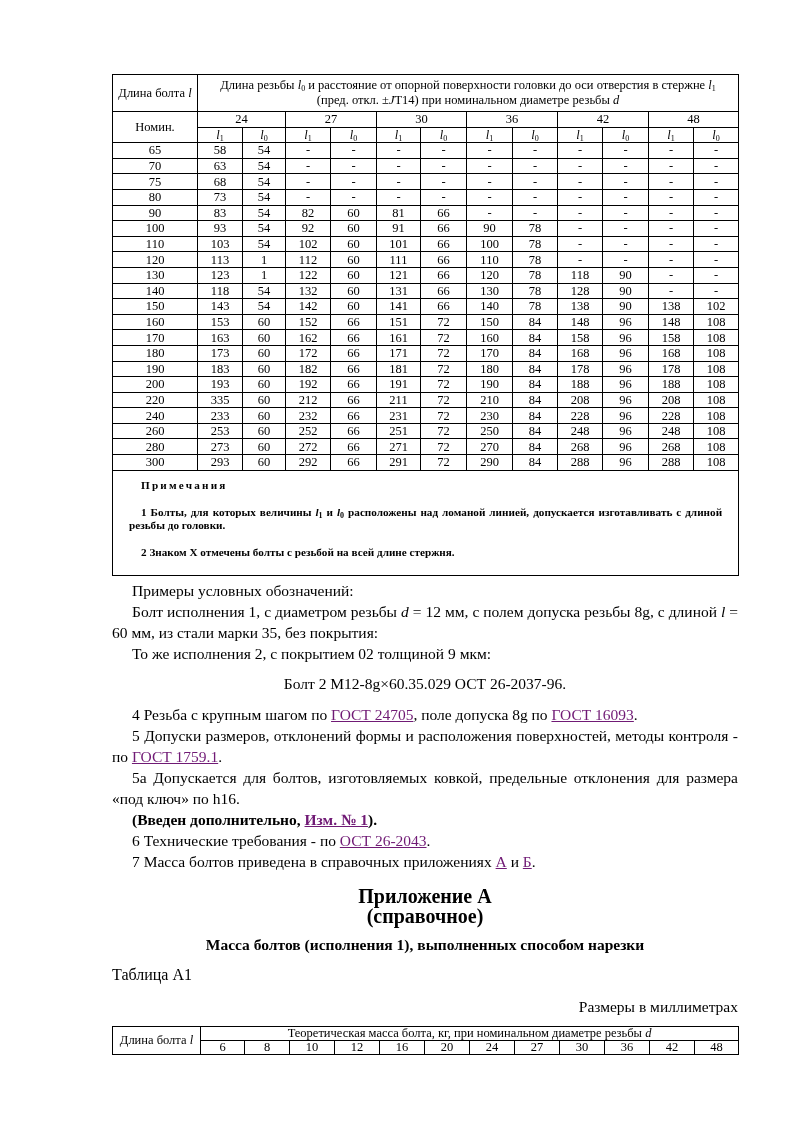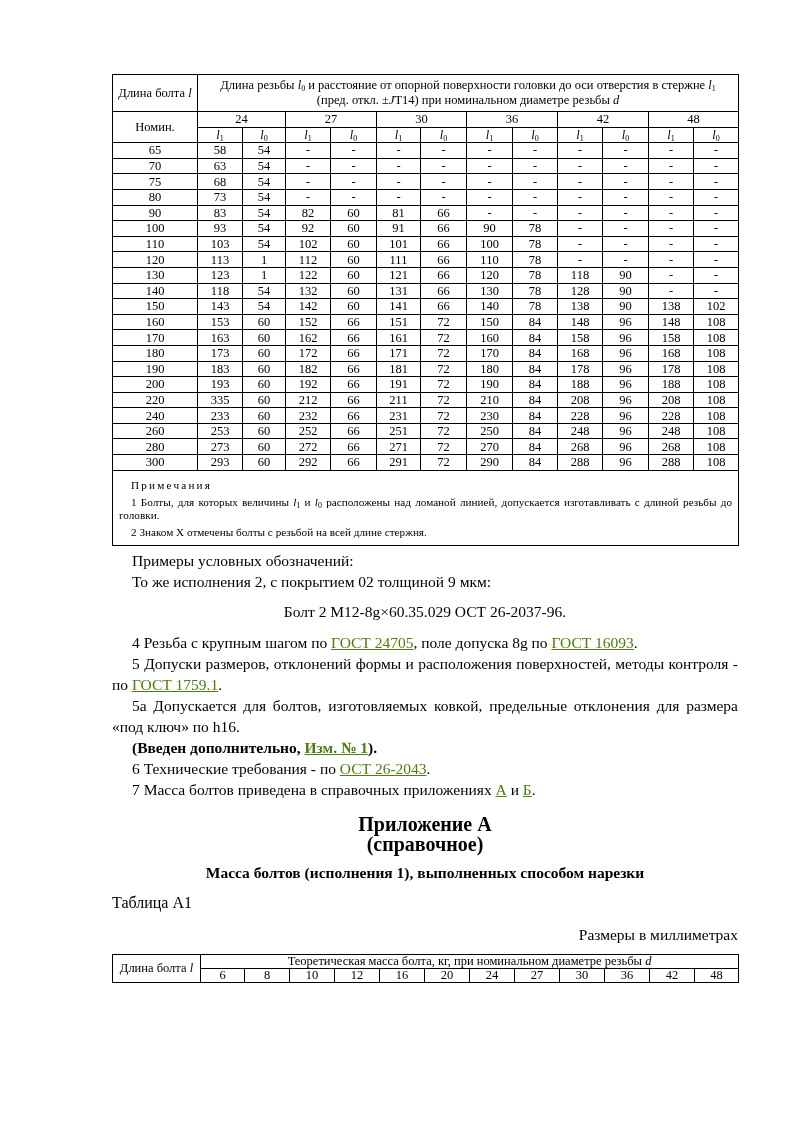--- a/index.html
+++ b/index.html
@@ -8,27 +8,27 @@
   .page { position: absolute; left: 112px; top: 74px; width: 626px; }
   table { border-collapse: collapse; width: 626px; table-layout: fixed; }
   td, th { border: 1px solid #000; padding: 0; text-align: center; font-weight: normal;
            font-size: 12.5px; line-height: 14px; }
   .t1 td { height: 14.6px; }
   .t1 .hdr { font-size: 12.5px; line-height: 15px; }
   .t1 .first-hdr { font-size: 12.5px; }
   .it { font-style: italic; }
   sub { font-size: 8px; vertical-align: -2px; line-height: 0; }
   .notes-cell { text-align: justify; padding: 4px 2px 2px 2px; font-size: 11.2px; line-height: 13px; }
-  .notes-cell p { margin: 4px; text-indent: 12px; }
+  .notes-cell p { margin: 14px; text-indent: 12px; font-weight: bold; }
   .notes-title { letter-spacing: 2.2px; margin-top: 4px !important; }
   .body-text { font-size: 15.5px; line-height: 21px; text-align: justify; }
   .body-text p { margin: 0; text-indent: 20px; }
   .center { text-align: center; text-indent: 0 !important; }
   .formula { margin: 9px 0 10px 0 !important; }
-  a { color: #4d7c0f; text-decoration: underline; }
+  a { color: #701a75; text-decoration: underline; }
   .bold { font-weight: bold; }
   .appendix { text-align: center; font-weight: bold; font-size: 20px; line-height: 20px; margin-top: 14px; }
   .appendix-title { text-align: center; font-weight: bold; font-size: 15.5px; margin-top: 10px; }
   .table-label { font-size: 16px; margin-top: 12px; }
   .units { font-size: 15.5px; text-align: right; margin-top: 14px; margin-bottom: 10px; }
   .t2 td { font-size: 12.5px; height: 13px; line-height: 13px; }
 </style>
 </head>
 <body>
 
@@ -402,20 +402,21 @@
         <p class="notes-title">Примечания</p>
         <p><span>1 Болты, для которых величины </span><span class="it">l</span><sub>1</sub><span> и </span><span class="it">l</span><sub>0</sub><span> расположены над ломаной линией, допускается изготавливать с длиной резьбы до головки.</span></p>
         <p>2 Знаком Х отмечены болты с резьбой на всей длине стержня.</p>
       </td>
     </tr>
   </tbody>
     </table>
 
   <div class="body-text" style="margin-top:4px">
     <p>Примеры условных обозначений:</p>
+    <p><span>Болт исполнения 1, с диаметром резьбы </span><span class="it">d</span><span> = 12 мм, с полем допуска резьбы 8g, с длиной </span><span class="it">l</span><span> = 60 мм, из стали марки 35, без покрытия:</span></p>
     <p>То же исполнения 2, с покрытием 02 толщиной 9 мкм:</p>
     <p class="center formula">Болт 2 М12-8g×60.35.029 ОСТ 26-2037-96.</p>
     <p><span>4 Резьба с крупным шагом по </span><a href="#">ГОСТ 24705</a><span>, поле допуска 8g по </span><a href="#">ГОСТ 16093</a><span>.</span></p>
     <p><span>5 Допуски размеров, отклонений формы и расположения поверхностей, методы контроля - по </span><a href="#">ГОСТ 1759.1</a><span>.</span></p>
     <p>5а Допускается для болтов, изготовляемых ковкой, предельные отклонения для размера «под ключ» по h16.</p>
     <p class="bold"><span>(Введен дополнительно, </span><a href="#">Изм. № 1</a><span>).</span></p>
     <p><span>6 Технические требования - по </span><a href="#">ОСТ 26-2043</a><span>.</span></p>
     <p><span>7 Масса болтов приведена в справочных приложениях </span><a href="#">А</a><span> и </span><a href="#">Б</a><span>.</span></p>
   </div>
 

